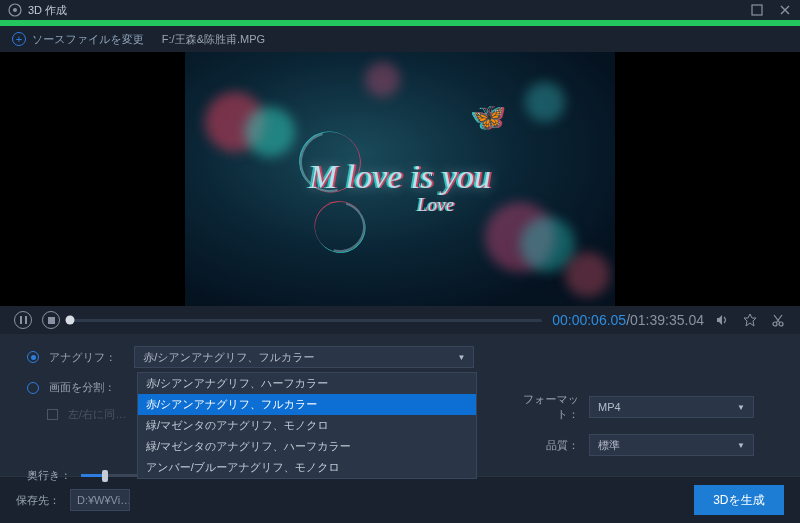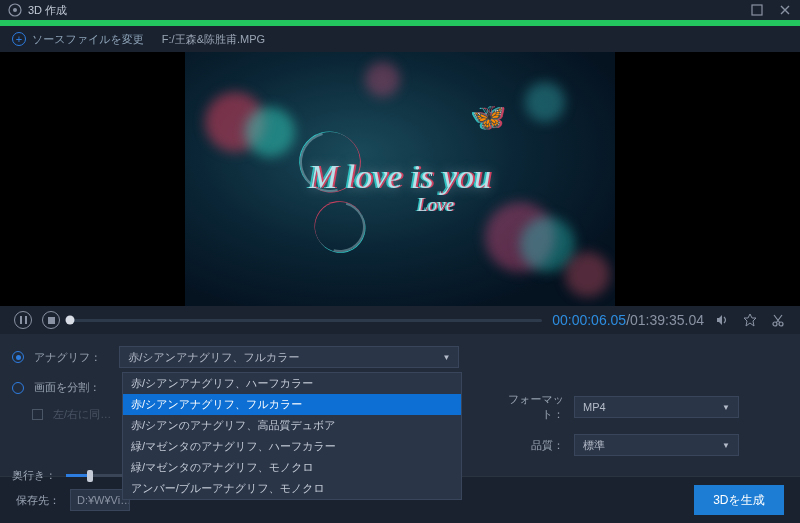--- a/index.html
+++ b/index.html
@@ -33,21 +33,21 @@
 
 .controls-row { height: 28px; background: #1b2330; display: flex; align-items: center; padding: 0 14px; gap: 10px; }
 .pbtn { width: 18px; height: 18px; border: 1.5px solid #8a93a3; border-radius: 50%; display: flex; align-items: center; justify-content: center; color: #8a93a3; font-size: 8px; cursor: pointer; }
 .seek-track { flex: 1; height: 3px; background: #2d3a4c; position: relative; cursor: pointer; border-radius: 2px; }
 .seek-thumb { position: absolute; left: 0%; top: 50%; transform: translate(-50%,-50%); width: 9px; height: 9px; background: #d8dde6; border-radius: 50%; }
 .timecode { color: #2d8de0; font-size: 14px; }
 .timecode .dur { color: #8a93a3; }
 .right-icons { display: flex; gap: 12px; color: #8a93a3; align-items: center; }
 .ricon { cursor: pointer; width: 16px; height: 16px; display: flex; align-items: center; justify-content: center; }
 
-.settings { height: 142px; background: #222b3a; padding: 12px 12px 8px; display: flex; gap: 30px; position: relative; }
+.settings { height: 142px; background: #222b3a; padding: 12px 27px 8px; display: flex; gap: 30px; position: relative; }
 .left-col { width: 450px; position: relative; }
 .right-col { flex: 1; margin-top: 46px; }
 .row { display: flex; align-items: center; gap: 10px; margin-bottom: 12px; }
 .radio { width: 12px; height: 12px; border: 1.5px solid #2d7de0; border-radius: 50%; display: inline-block; position: relative; cursor: pointer; }
 .radio.checked::after { content: ""; position: absolute; inset: 2.5px; background: #2d7de0; border-radius: 50%; }
 .label { color: #9aa5b3; }
 .label.disabled { color: #4a5565; }
 .checkbox { width: 11px; height: 11px; border: 1.5px solid #4a5565; display: inline-block; cursor: pointer; }
 .select { width: 340px; height: 22px; background: #2a3547; border: 1px solid #38455b; color: #b5bcc9; padding: 0 8px; display: flex; align-items: center; justify-content: space-between; font-size: 11px; cursor: pointer; }
 .select .arrow { font-size: 8px; }
@@ -178,23 +178,22 @@
       <span class="label">奥行き：</span>
       <div class="depth-track">
         <div class="depth-fill"></div>
         <div class="depth-thumb"></div>
       </div>
     </div>
 
     <div class="dropdown" id="dd">
         <div class="dropdown-item">赤/シアンアナグリフ、ハーフカラー</div>
         <div class="dropdown-item selected">赤/シアンアナグリフ、フルカラー</div>
-        <div class="dropdown-item">赤/シアンのアナグリフ、高品質デュボア</div>
+        <div class="dropdown-item">緑/マゼンタのアナグリフ、モノクロ</div>
         <div class="dropdown-item">緑/マゼンタのアナグリフ、ハーフカラー</div>
-        <div class="dropdown-item">緑/マゼンタのアナグリフ、モノクロ</div>
         <div class="dropdown-item">アンバー/ブルーアナグリフ、モノクロ</div>
       </div>
   </div>
 
   <div class="right-col">
     <div class="row">
       <span class="fmt-label">フォーマット：</span>
       <div class="select select-r">
         <span>MP4</span>
         <span class="arrow">▼</span>

